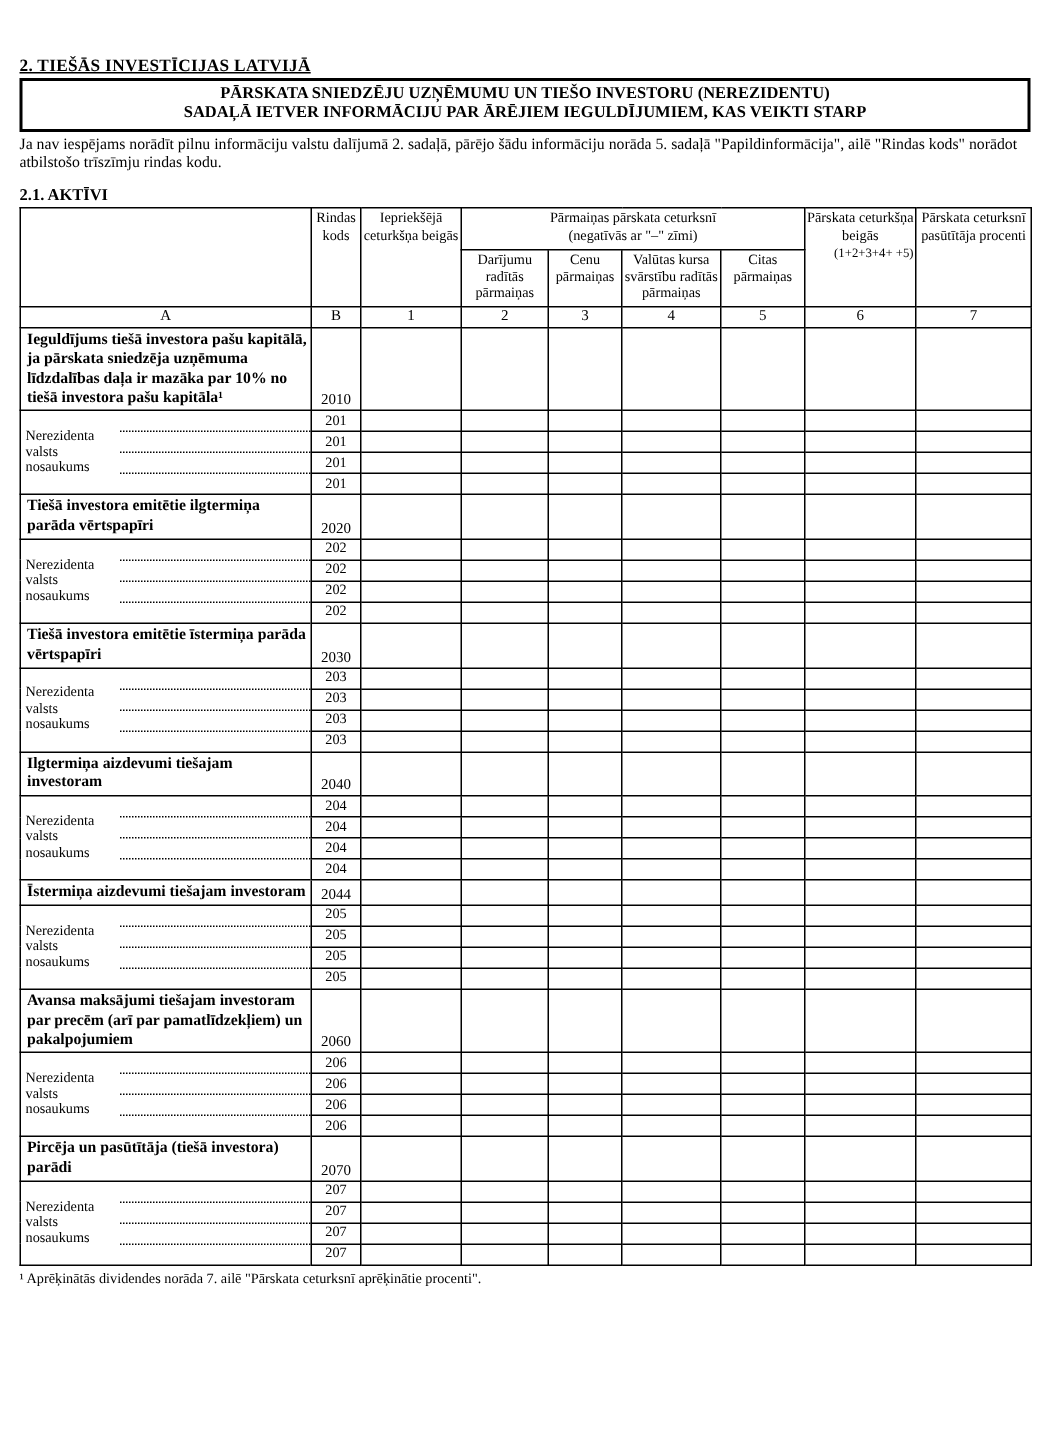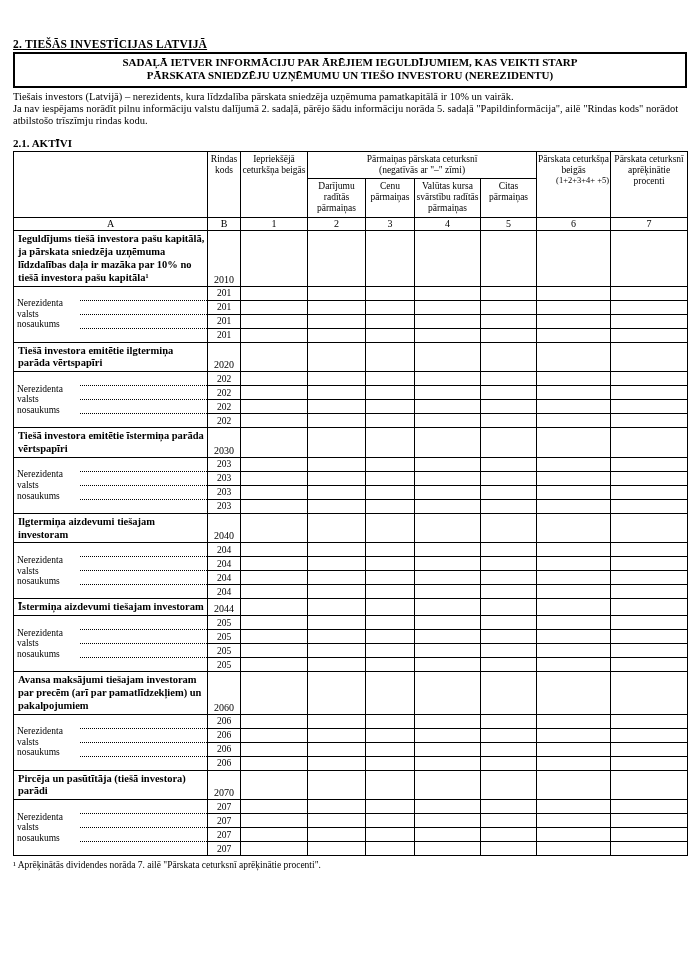--- a/index.html
+++ b/index.html
@@ -45,26 +45,25 @@
   .footnote { margin-top: 4px; font-size: 9.5px; }
 </style>
 </head>
 <body>
 
 <div class="page">
 
   <div class="doc-title">2. TIEŠĀS INVESTĪCIJAS LATVIJĀ</div>
 
   <div class="box-header">
+    <div>PĀRSKATA SNIEDZĒJU UZŅĒMUMU UN TIEŠO INVESTORU (NEREZIDENTU)</div>
     <div>SADAĻĀ IETVER INFORMĀCIJU PAR ĀRĒJIEM IEGULDĪJUMIEM, KAS VEIKTI STARP</div>
-    <div>PĀRSKATA SNIEDZĒJU UZŅĒMUMU UN TIEŠO INVESTORU (NEREZIDENTU)</div>
   </div>
 
   <div class="intro">
-    <div>Tiešais investors (Latvijā) – nerezidents, kura līdzdalība pārskata sniedzēja uzņēmuma pamatkapitālā ir 10% un vairāk.</div>
     <div>Ja nav iespējams norādīt pilnu informāciju valstu dalījumā 2. sadaļā, pārējo šādu informāciju norāda 5. sadaļā "Papildinformācija", ailē "Rindas kods" norādot atbilstošo trīszīmju rindas kodu.</div>
   </div>
 
   <div class="section-label">2.1. AKTĪVI</div>
 
   <table class="form">
     <colgroup>
       <col style="width:66px">
         <col style="width:128px">
         <col style="width:33px">
@@ -82,21 +81,21 @@
         <th rowspan="2">Rindas kods</th>
         <th rowspan="2">Iepriekšējā ceturkšņa beigās</th>
         <th colspan="4">
           <div>Pārmaiņas pārskata ceturksnī</div>
           <div>(negatīvās ar "–" zīmi)</div>
         </th>
         <th rowspan="2">
           <div>Pārskata ceturkšņa beigās</div>
           <div class="formula">(1+2+3+4+ +5)</div>
         </th>
-        <th rowspan="2">Pārskata ceturksnī aprēķinātie procenti</th>
+        <th rowspan="2">Pārskata ceturksnī pasūtītāja procenti</th>
       </tr>
       <tr>
         <th>Darījumu radītās pārmaiņas</th>
         <th>Cenu pārmaiņas</th>
         <th>Valūtas kursa svārstību radītās pārmaiņas</th>
         <th>Citas pārmaiņas</th>
       </tr>
       <tr class="letters">
         <th colspan="2">A</th>
         <th>B</th>

